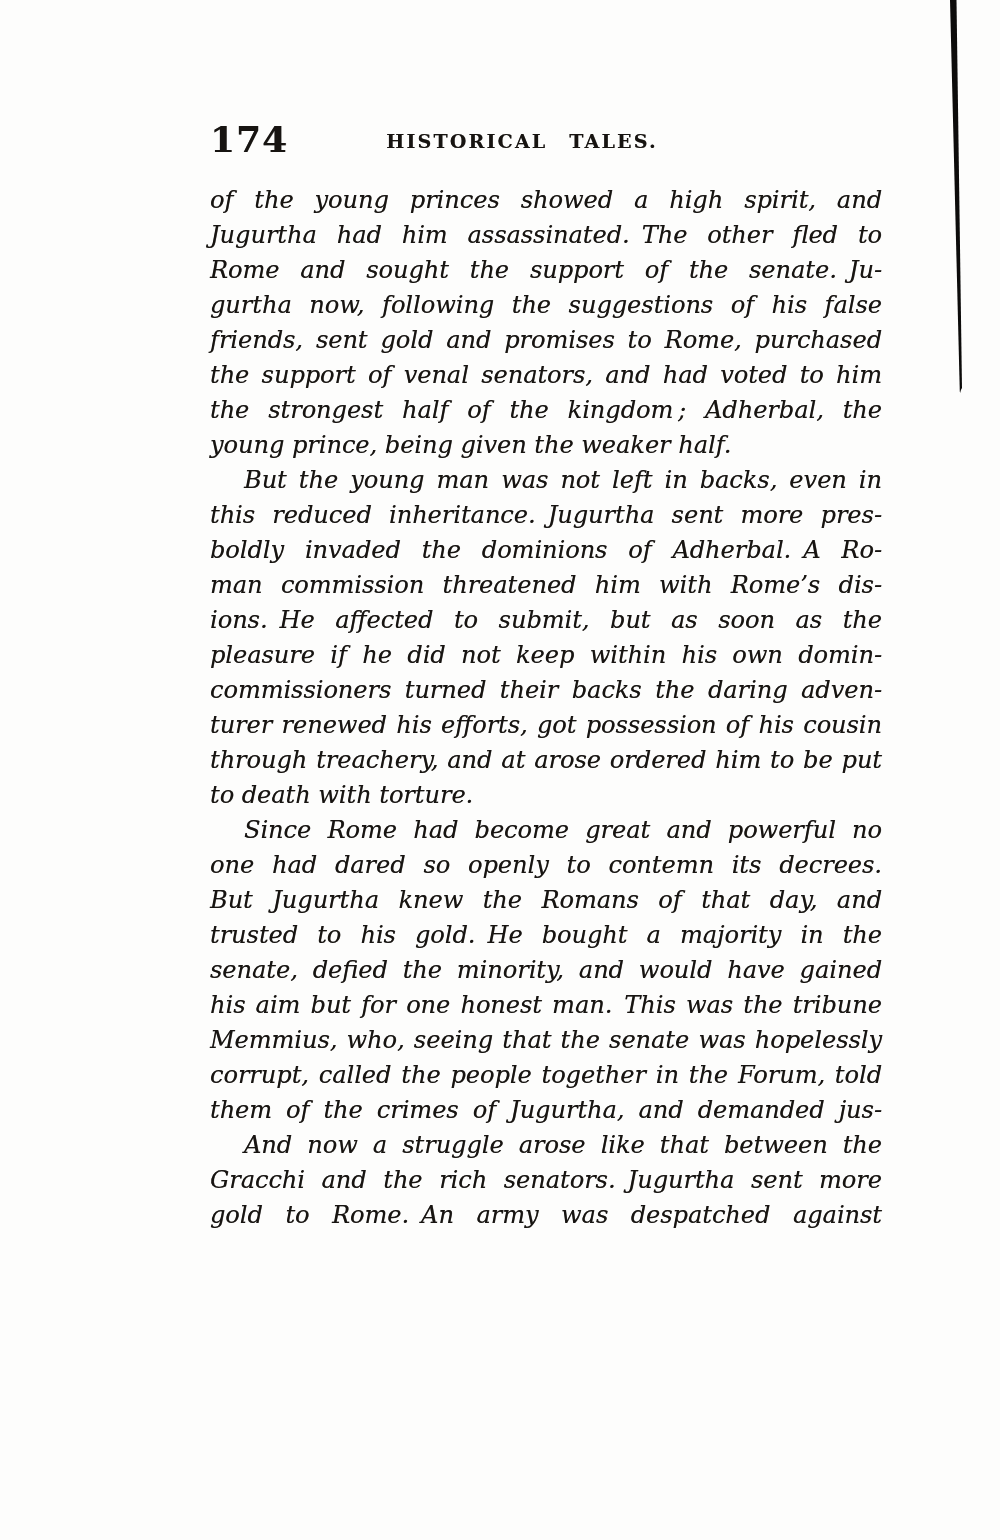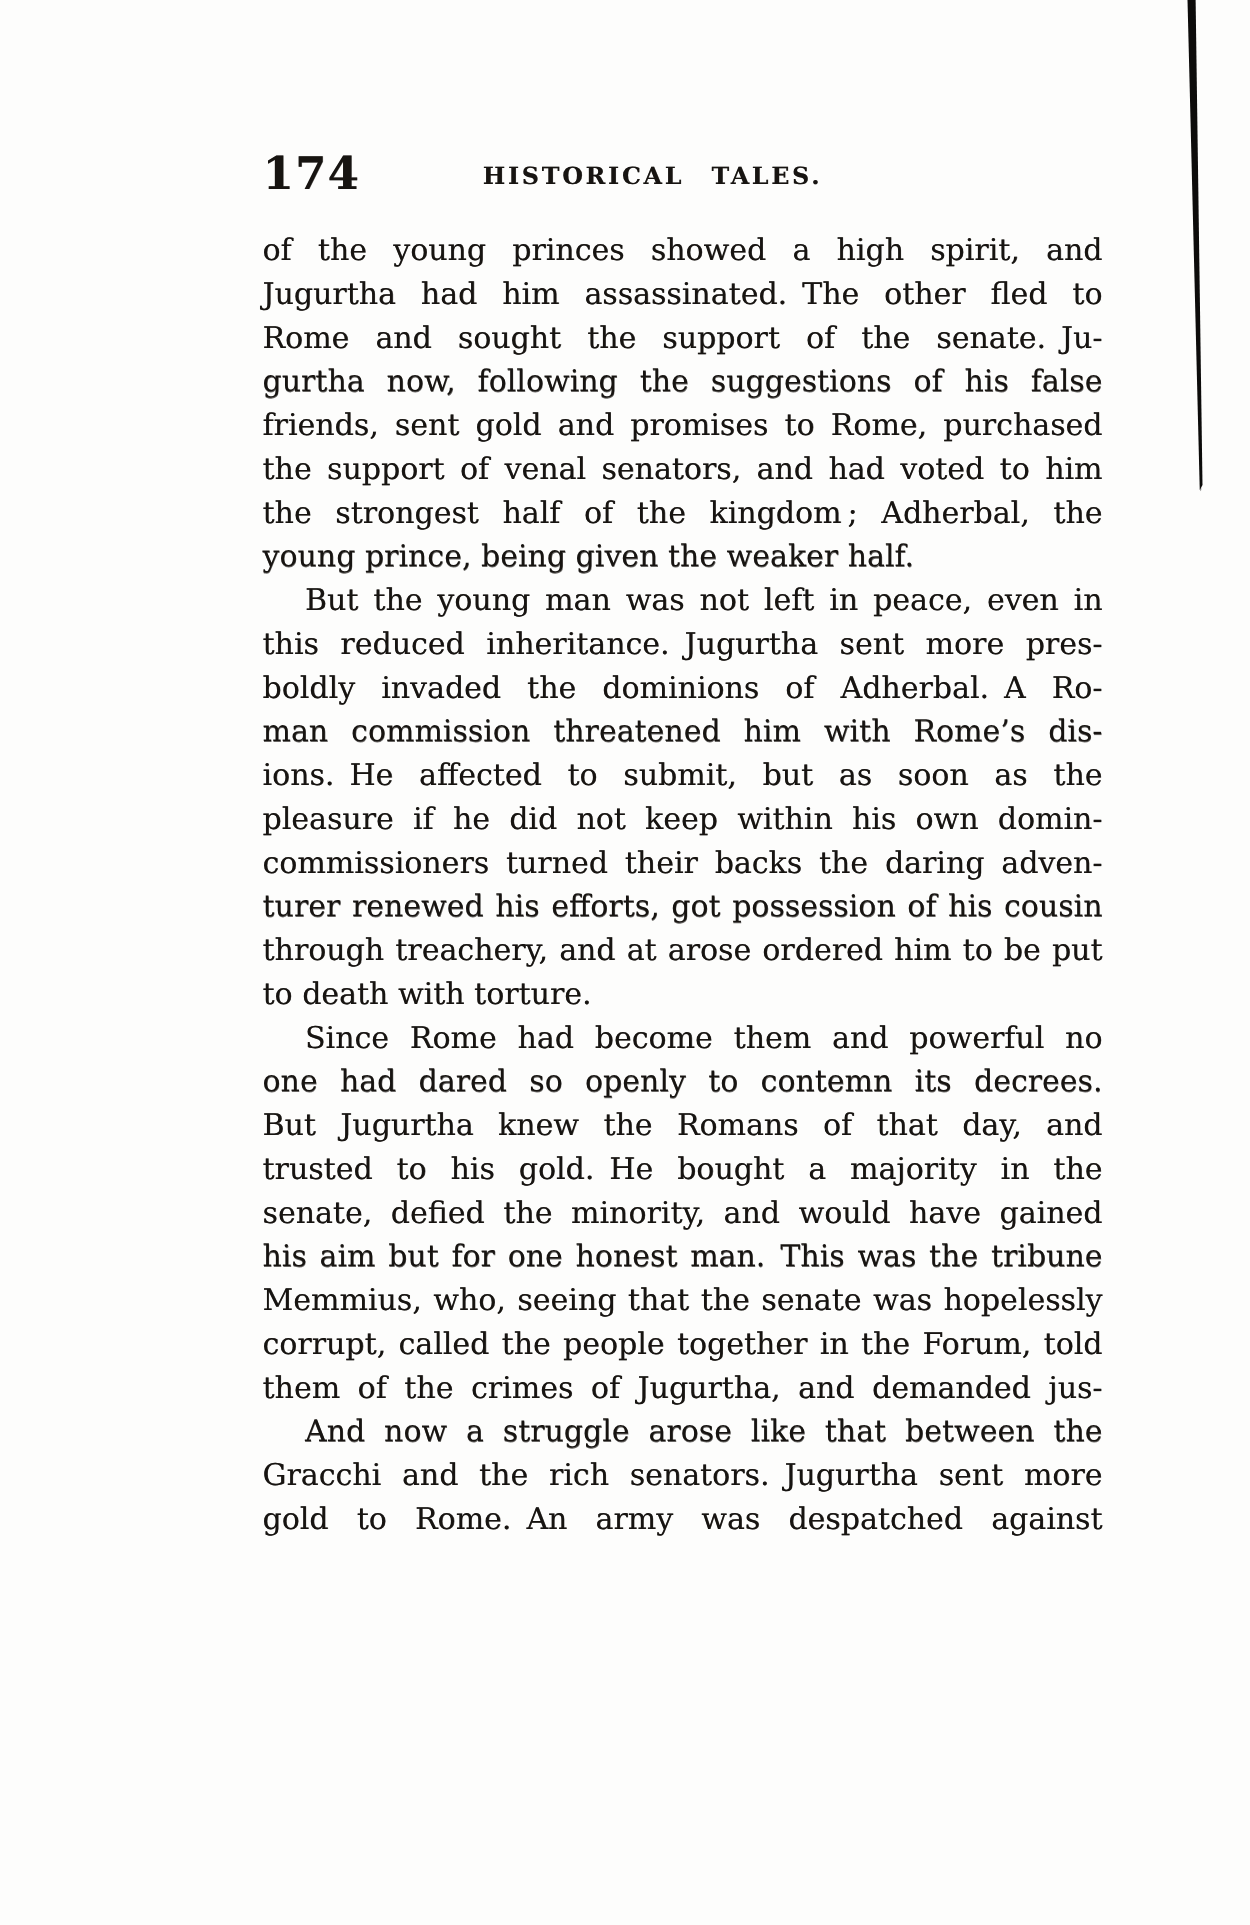--- a/index.html
+++ b/index.html
@@ -59,20 +59,21 @@
     font-size: 24px;
     text-shadow: 0.25px 0.25px 0 rgba(23,20,17,0.65);
   }
   .line {
     height: 35px;
     line-height: 35px;
     text-align: justify;
     text-align-last: justify;
     white-space: nowrap;
     overflow: visible;
+    font-style: italic;
   }
   .line.flush {
     text-align-last: left;
   }
   .line.indent {
     text-indent: 34px;
   }
 </style>
 </head>
 <body>
@@ -91,31 +92,31 @@
 
   <div class="textblock" id="text-body">
       <div class="line">of the young princes showed a high spirit, and</div>
       <div class="line">Jugurtha had him assassinated. The other fled to</div>
       <div class="line">Rome and sought the support of the senate. Ju-</div>
       <div class="line">gurtha now, following the suggestions of his false</div>
       <div class="line">friends, sent gold and promises to Rome, purchased</div>
       <div class="line">the support of venal senators, and had voted to him</div>
       <div class="line">the strongest half of the kingdom ; Adherbal, the</div>
       <div class="line flush">young prince, being given the weaker half.</div>
-      <div class="line indent">But the young man was not left in peace, even in</div>
+      <div class="line indent">But the young man was not left in backs, even in</div>
       <div class="line">this reduced inheritance. Jugurtha sent more pres-</div>
       <div class="line">boldly invaded the dominions of Adherbal. A Ro-</div>
       <div class="line">man commission threatened him with Rome’s dis-</div>
       <div class="line">ions. He affected to submit, but as soon as the</div>
       <div class="line">pleasure if he did not keep within his own domin-</div>
       <div class="line">commissioners turned their backs the daring adven-</div>
       <div class="line">turer renewed his efforts, got possession of his cousin</div>
       <div class="line">through treachery, and at arose ordered him to be put</div>
       <div class="line flush">to death with torture.</div>
-      <div class="line indent">Since Rome had become them and powerful no</div>
+      <div class="line indent">Since Rome had become great and powerful no</div>
       <div class="line">one had dared so openly to contemn its decrees.</div>
       <div class="line">But Jugurtha knew the Romans of that day, and</div>
       <div class="line">trusted to his gold. He bought a majority in the</div>
       <div class="line">senate, defied the minority, and would have gained</div>
       <div class="line">his aim but for one honest man. This was the tribune</div>
       <div class="line">Memmius, who, seeing that the senate was hopelessly</div>
       <div class="line">corrupt, called the people together in the Forum, told</div>
       <div class="line">them of the crimes of Jugurtha, and demanded jus-</div>
       <div class="line indent">And now a struggle arose like that between the</div>
       <div class="line">Gracchi and the rich senators. Jugurtha sent more</div>

